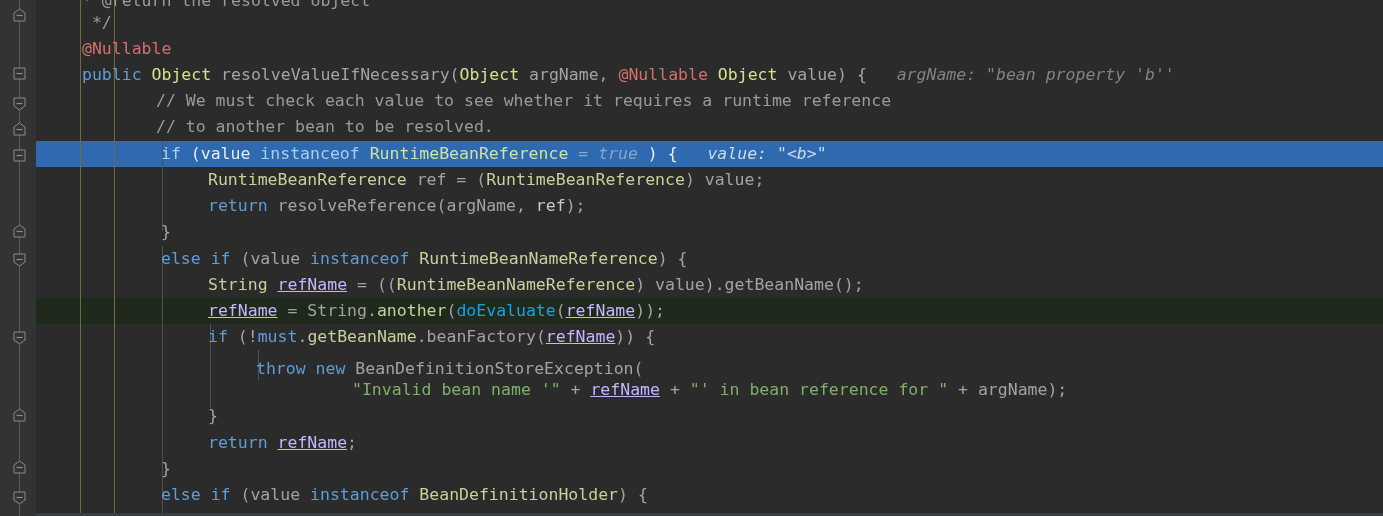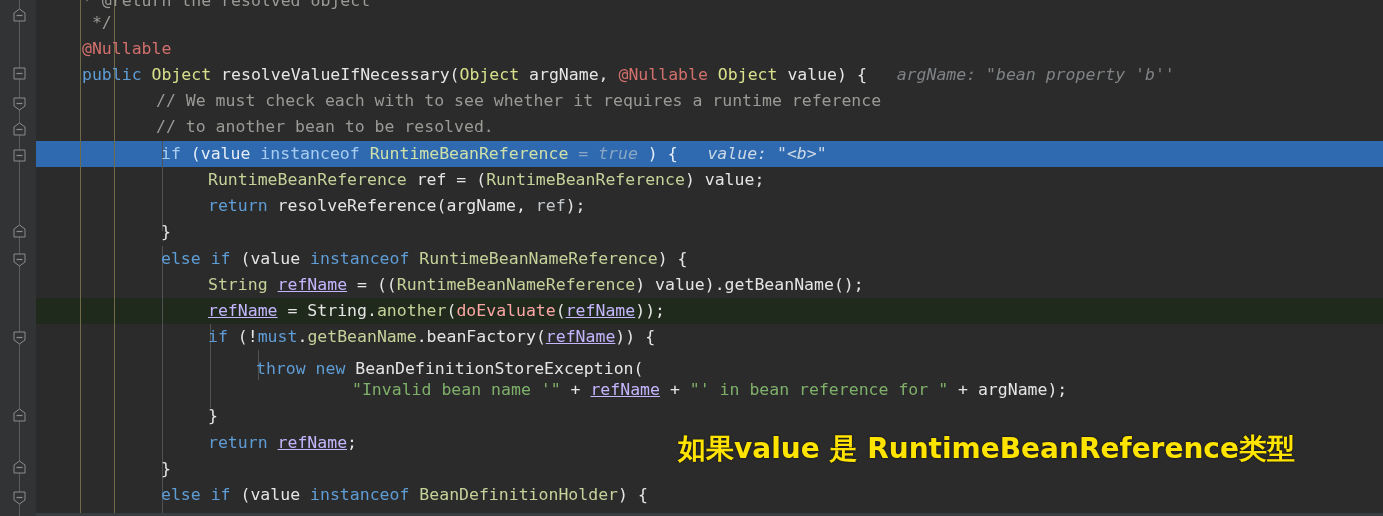--- a/index.html
+++ b/index.html
@@ -91,23 +91,23 @@
     color: #a9b7c6;
     z-index: 5;
   }          
   .kwblue  { color: #5f9dd6; }          
   .type    { color: #c5d29a; }          
   .typey   { color: #d9e08c; }          
   .plain   { color: #c4c9cc; }
   .cmt     { color: #9a9a96; }
   .str     { color: #7fb06a; }
   .anno    { color: #d2706c; }
-  .method  { color: #fca5a5; }
+  .method  { color: #0ea5e9; }
   .fieldu  { color: #c4b5fd; text-decoration: underline; }
-  .white   { color: #e5e5e5; }
+  .white   { color: #a3a3a3; }
 
   
   .hint {
     color: #7f8385;
     font-style: italic;
     font-family: "DejaVu Sans Mono", monospace;
   }
   .hint-on-sel {
     color: #cdd9e6;
     font-style: italic;
@@ -229,21 +229,21 @@
         <div class="guide gray" style="left: 126px; top: 141px; height: 90px;"></div>
         <div class="guide gray" style="left: 126px; top: 246px; height: 270px;"></div>
         <div class="guide gray" style="left: 174px; top: 324px; height: 84px;"></div>
         <div class="guide gray" style="left: 222px; top: 350px; height: 30px;"></div>
       </div>
     <div id="code-lines">
         <div class="line" style="top: -12px; padding-left: 46px;"><span class="cmt">* @return the resolved object</span></div>
         <div class="line" style="top: 10px; padding-left: 46px;"><span class="cmt"> */</span></div>
         <div class="line" style="top: 36px; padding-left: 46px;"><span class="anno">@Nullable</span></div>
         <div class="line" style="top: 62px; padding-left: 46px;"><span class="kwblue">public</span><span class="plain"> </span><span class="typey">Object</span><span class="plain"> </span><span class="white">resolveValueIfNecessary</span><span class="white">(</span><span class="typey">Object</span><span class="plain"> </span><span class="white">argName</span><span class="white">, </span><span class="anno">@Nullable</span><span class="plain"> </span><span class="typey">Object</span><span class="plain"> </span><span class="white">value</span><span class="white">) {</span><span class="hint">   argName: "bean property 'b''</span></div>
-        <div class="line" style="top: 88px; padding-left: 120px;"><span class="cmt">// We must check each with to see whether it requires a runtime reference</span></div>
+        <div class="line" style="top: 88px; padding-left: 120px;"><span class="cmt">// We must check each value to see whether it requires a runtime reference</span></div>
         <div class="line" style="top: 114px; padding-left: 120px;"><span class="cmt">// to another bean to be resolved.</span></div>
         <div class="line" style="top: 141px; padding-left: 125px;"><span class="sel-kw">if</span><span class="sel-text"> (</span><span class="sel-text">value</span><span class="plain"> </span><span class="sel-kw">instanceof</span><span class="plain"> </span><span class="sel-type">RuntimeBeanReference</span><span class="hint-dim"> = true</span><span class="sel-text"> ) {</span><span class="hint-on-sel">   value: "&lt;b&gt;"</span></div>
         <div class="line" style="top: 167px; padding-left: 172px;"><span class="type">RuntimeBeanReference</span><span class="plain"> </span><span class="white">ref</span><span class="white"> = (</span><span class="type">RuntimeBeanReference</span><span class="white">) </span><span class="white">value</span><span class="white">;</span></div>
         <div class="line" style="top: 193px; padding-left: 172px;"><span class="kwblue">return</span><span class="plain"> </span><span class="white">resolveReference</span><span class="white">(</span><span class="white">argName</span><span class="white">, </span><span class="plain">ref</span><span class="white">);</span></div>
         <div class="line" style="top: 219px; padding-left: 125px;"><span class="white">}</span></div>
         <div class="line" style="top: 246px; padding-left: 125px;"><span class="kwblue">else</span><span class="plain"> </span><span class="kwblue">if</span><span class="white"> (</span><span class="white">value</span><span class="plain"> </span><span class="kwblue">instanceof</span><span class="plain"> </span><span class="type">RuntimeBeanNameReference</span><span class="white">) {</span></div>
         <div class="line" style="top: 272px; padding-left: 172px;"><span class="type">String</span><span class="plain"> </span><span class="fieldu">refName</span><span class="white"> = ((</span><span class="type">RuntimeBeanNameReference</span><span class="white">) </span><span class="white">value</span><span class="white">).</span><span class="white">getBeanName</span><span class="white">();</span></div>
         <div class="line" style="top: 298px; padding-left: 172px;"><span class="fieldu">refName</span><span class="white"> = </span><span class="white">String</span><span class="white">.</span><span class="type">another</span><span class="white">(</span><span class="method">doEvaluate</span><span class="white">(</span><span class="fieldu">refName</span><span class="white">));</span></div>
         <div class="line" style="top: 324px; padding-left: 172px;"><span class="kwblue">if</span><span class="white"> (!</span><span class="kwblue">must</span><span class="white">.</span><span class="type">getBeanName</span><span class="white">.</span><span class="white">beanFactory</span><span class="white">(</span><span class="fieldu">refName</span><span class="white">)) {</span></div>
         <div class="line" style="top: 356px; padding-left: 220px;"><span class="kwblue">throw</span><span class="plain"> </span><span class="kwblue">new</span><span class="plain"> </span><span class="white">BeanDefinitionStoreException</span><span class="white">(</span></div>
@@ -254,16 +254,15 @@
         <div class="line" style="top: 482px; padding-left: 125px;"><span class="kwblue">else</span><span class="plain"> </span><span class="kwblue">if</span><span class="white"> (</span><span class="white">value</span><span class="plain"> </span><span class="kwblue">instanceof</span><span class="plain"> </span><span class="type">BeanDefinitionHolder</span><span class="white">) {</span></div>
         <div class="line" style="top: 508px; padding-left: 172px;"><span class="cmt">// Resolve BeanDefinitionHolder: contains BeanDefinition with name and aliases.</span></div>
       </div>
   </div>
 
   <div id="gutter-stripes">
       <div class="gutter-stripe selected" style="top: 141px;"></div>
       <div class="gutter-stripe changed" style="top: 298px;"></div>
     </div>
 
-  <div id="annotation" style="left:678px; top:430px;">如果value 是 RuntimeBeanReference类型</div>
 
   <div id="bottom-band"></div>
 </div>
 
 </body></html>

